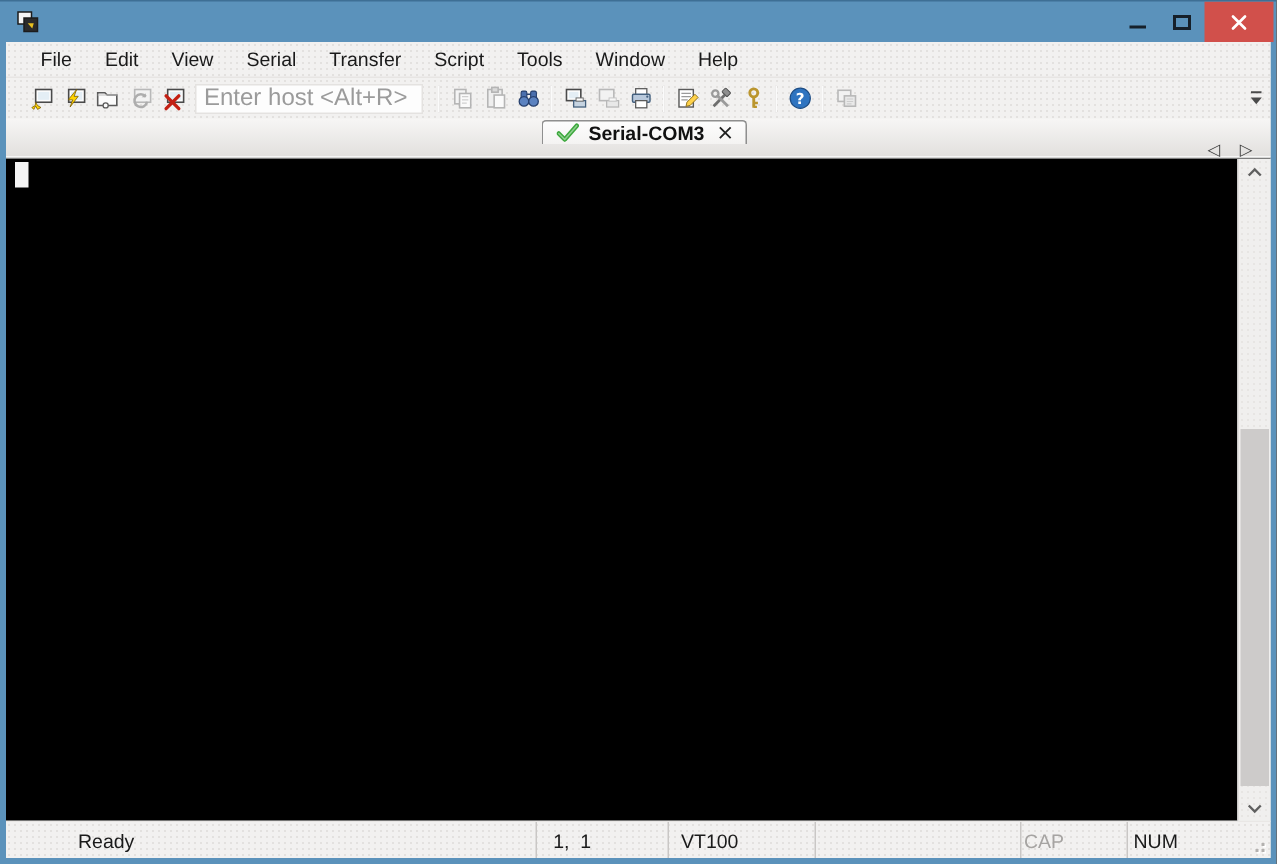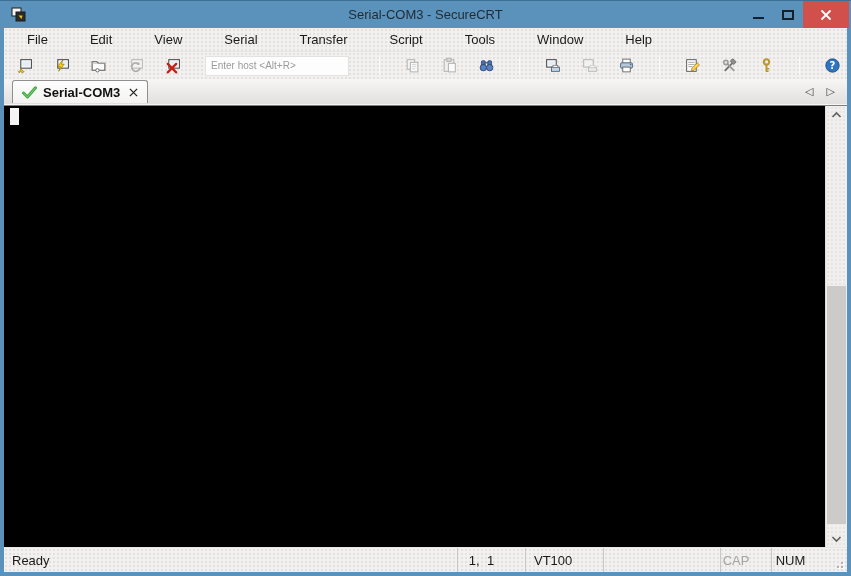--- a/index.html
+++ b/index.html
@@ -27,42 +27,42 @@
   .wc-close { width: 46px; background: #d1504b; }
   
   .body {
     height: 544px; background: #f1f0ef;
     display: flex; flex-direction: column;
   }
   .textured {
     background-color: #f2f1f0;
     background-image: radial-gradient(circle, #e3e1df 1px, rgba(0,0,0,0) 1px);
     background-size: 4px 4px;
-    gap: 20px;
   }
   
   .menubar { height: 24px; display: flex; align-items: center; padding-left: 12px; border-bottom: 1px solid #e7e5e3; }
   .menu-item { font-size: 13px; color: #1a1a1a; padding: 3px 11px; cursor: default; }
   
   .toolbar { height: 27px; display: flex; align-items: center; padding-left: 12px; position: relative; }
   .tbtn { width: 22px; height: 22px; display: flex; align-items: center; justify-content: center; }
   .tsep { width: 1px; height: 18px; background: #c9c7c5; border-right: 1px solid #fbfbfb; margin: 0 4px; }
   .host-input {
     width: 152px; height: 20px; margin: 0 6px 0 4px;
     border: 1px solid #e4e2e0; background: #fdfdfd;
-    font-family: "Liberation Sans", sans-serif; font-size: 10px; color: #333;
+    font-family: "Liberation Sans", sans-serif; font-size: 16px; color: #333;
     padding: 0 5px; outline: none;
   }
   .host-input::placeholder { color: #9b9b9b; }
   .tb-overflow { margin-left: auto; margin-right: 2px; width: 16px; height: 22px; display:flex; align-items:center; justify-content:center; }
   
   .tabbar {
-    height: 26px; display: flex; align-items: flex-start; position: relative;
+    height: 26px; display: flex; align-items: center; position: relative;
     background: linear-gradient(#f7f6f5, #e2e0de);
     border-bottom: 1px solid #f6f6f6;
+    flex-direction: column;
   }
   .tab {
     margin-left: 8px; height: 23px;
     display: inline-flex; align-items: center; gap: 6px;
     background: linear-gradient(#fdfdfd, #f4f3f2);
     border: 1px solid #8f8f8f; border-bottom: none;
     border-radius: 3px 3px 0 0;
     padding: 0 9px; position: relative; top: 1px;
   }
   .tab-label { font-size: 13px; font-weight: bold; color: #111; }
@@ -73,21 +73,21 @@
   .terminal-row { flex: 1; display: flex; border-top: 1px solid #7d7d7d; min-height: 0; }
   .terminal { flex: 1; background: #000; position: relative; font-family: "DejaVu Sans Mono", monospace; }
   .cursor { position: absolute; left: 6px; top: 2px; width: 9px; height: 17px; background: #f4f4f4; }
   .scrollbar { width: 22px; background: #f0efee; position: relative; border-left: 1px solid #e0dedd;
     background-image: radial-gradient(circle, #e7e5e3 0.8px, rgba(0,0,0,0) 0.8px); background-size: 4px 4px; }
   .sb-arrow { position: absolute; left: 0; width: 100%; height: 17px; display: flex; align-items: center; justify-content: center; }
   .sb-up { top: 0; } .sb-down { bottom: 0; }
   .sb-thumb { position: absolute; left: 1px; right: 1px; top: 180px; height: 238px; background: #cdcbca; }
   
   .statusbar { height: 25px; display: flex; align-items: stretch; font-size: 13px; color: #1a1a1a; border-top: 1px solid #e9e7e5; }
-  .seg { display: flex; align-items: center; border-left: 1px solid #c9c7c5; padding: 0 8px; }
+  .seg { display: flex; align-items: center; border-left: 1px solid #c9c7c5; padding: 0 8px; margin-left: 40px; }
   .seg-ready { flex: 1; border-left: none; }
   .seg-connection { width: 118px; }
   .seg-pos { width: 48px; justify-content: center; white-space: pre; }
   .seg-size { width: 116px; }
   .seg-emu { width: 58px; }
   .seg-empty { width: 97px; }
   .seg-cap { width: 31px; justify-content: center; padding: 0 2px; color: #a6a4a2; }
   .seg-num { width: 38px; justify-content: center; padding: 5px 2px; }
   .seg-grip { width: 18px; border-left: none; position: relative; }
   .grip-dot { position: absolute; width: 2px; height: 2px; background: #b3b1af; box-shadow: 1px 1px 0 #fff; }
@@ -98,21 +98,20 @@
 <div class="window">
 
   <div class="titlebar">
     <span class="app-icon">
       <svg width="17" height="17" viewBox="0 0 17 17">
         <rect x="2" y="2" width="9" height="8" fill="#f5f5f5" stroke="#1c1c1c"></rect>
         <rect x="6" y="6" width="9" height="9" fill="#2b2b2b" stroke="#1c1c1c"></rect>
         <path d="M8.5 9.5h4l-1 3.5z" fill="#e8c020"></path>
       </svg>
     </span>
-    <span class="title">Serial-COM3 - SecureCRT</span>
     <div class="win-controls">
       <div class="wc">
           <span class="wc-min-glyph"></span>
         </div>
       <div class="wc">
           <span class="wc-max-glyph"></span>
         </div>
       <div class="wc wc-close">
         <svg width="12" height="12" viewBox="0 0 12 12">
           <path d="M2 2l8 8M10 2l-8 8" stroke="#fff" stroke-width="1.8" stroke-linecap="round"></path>

